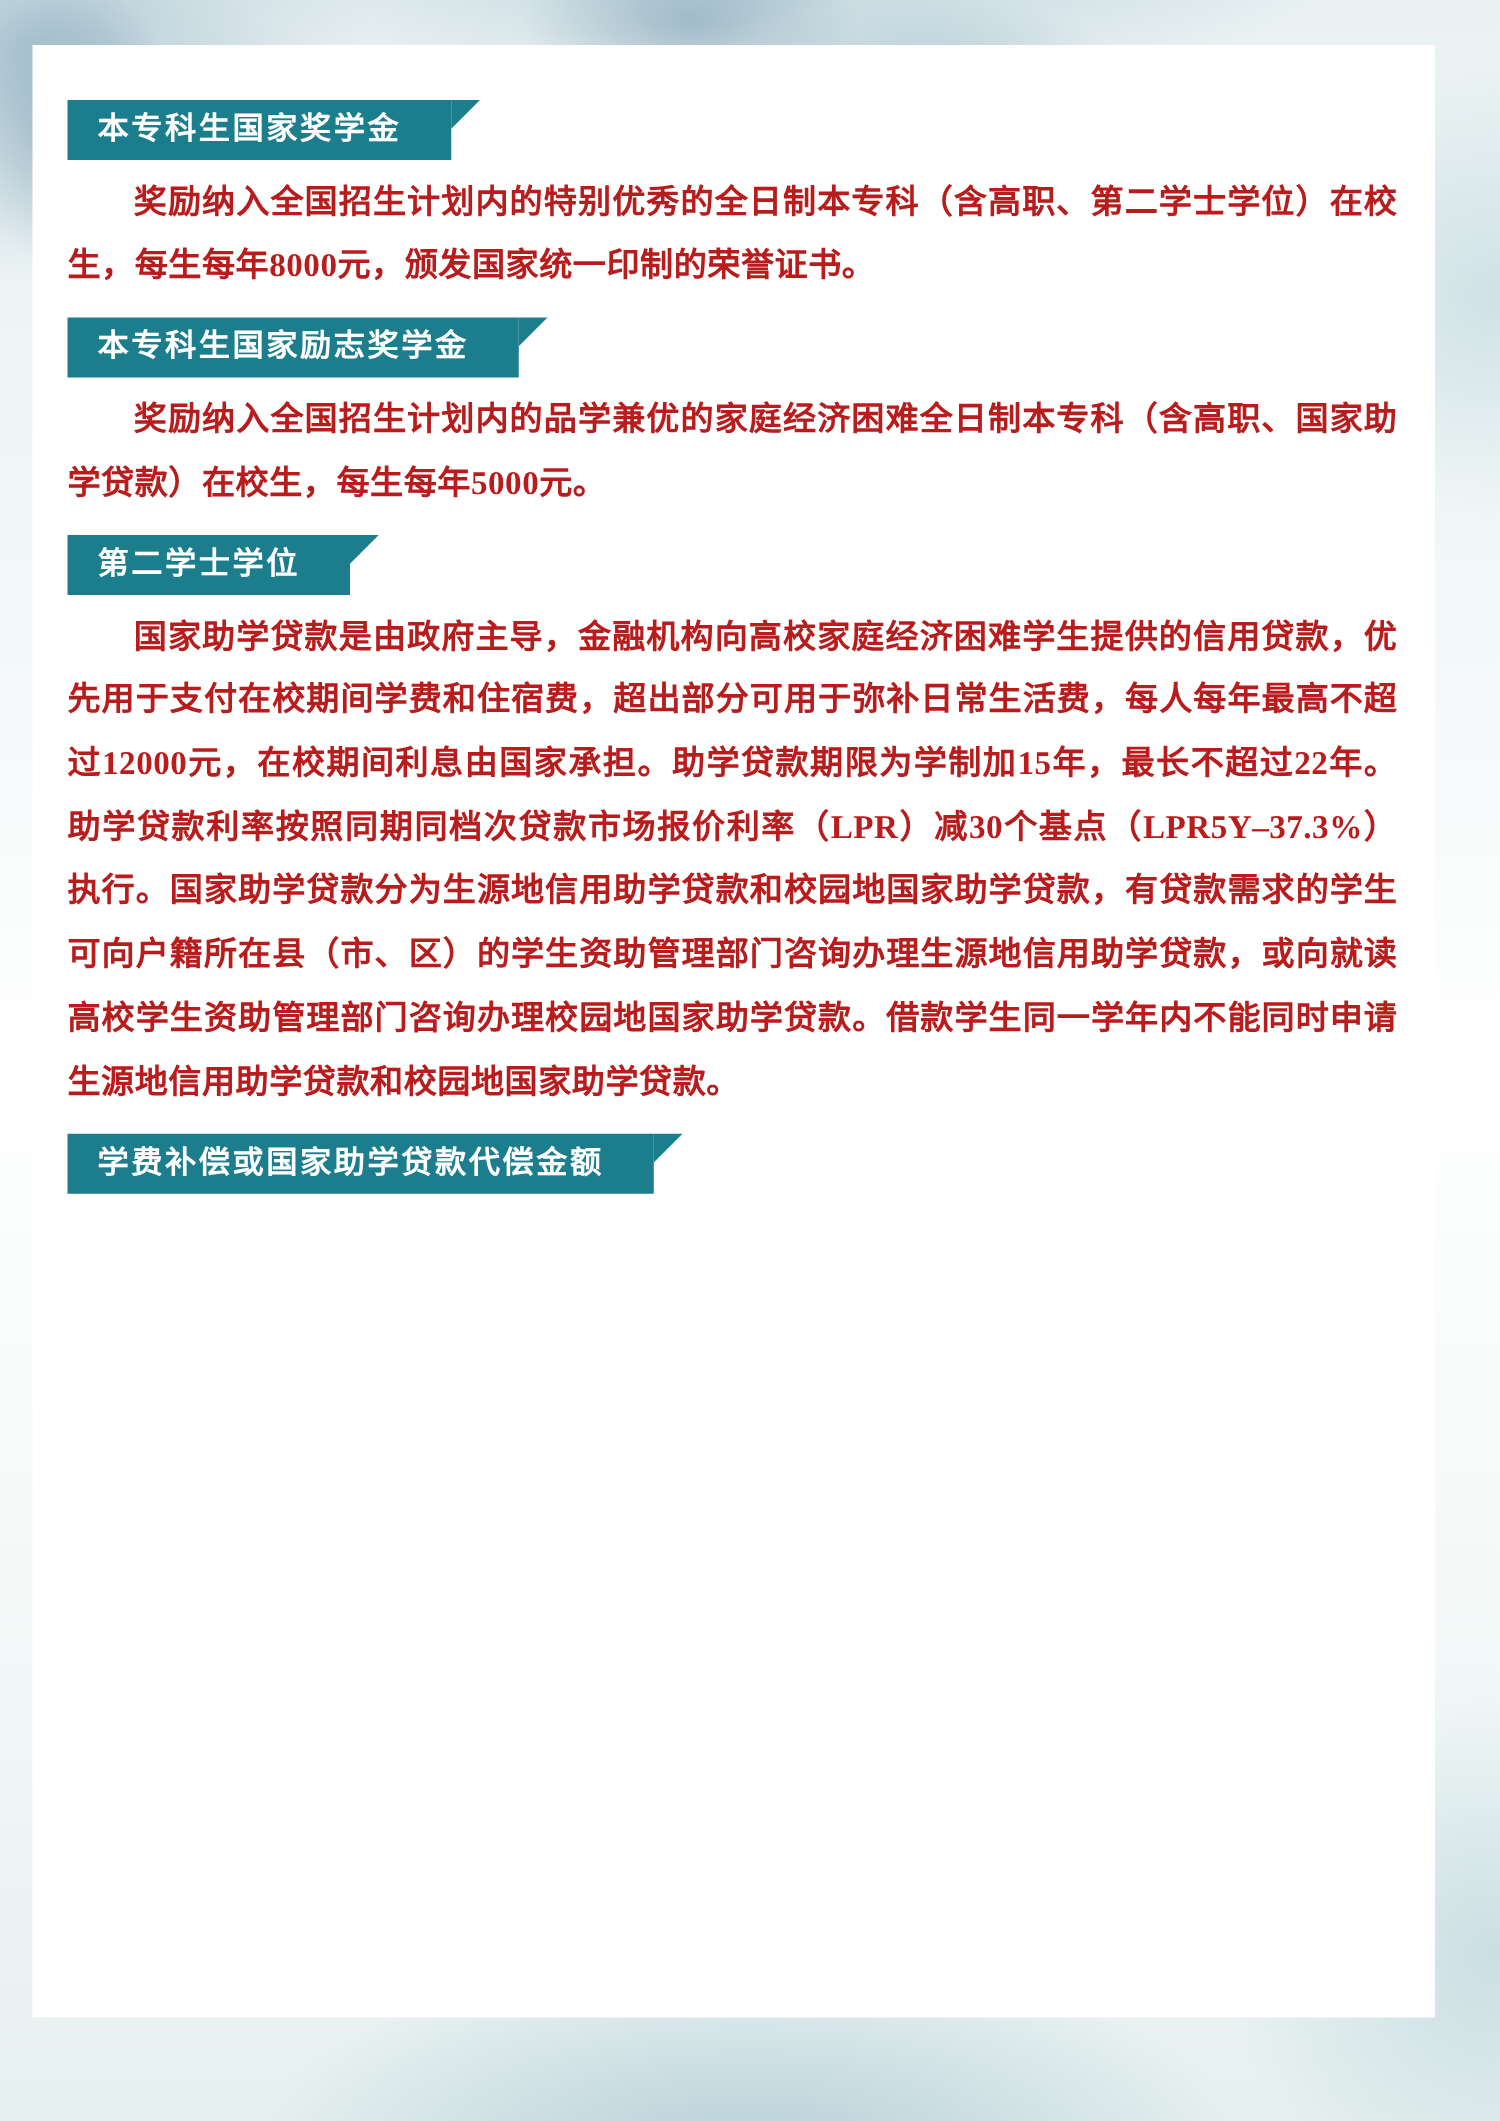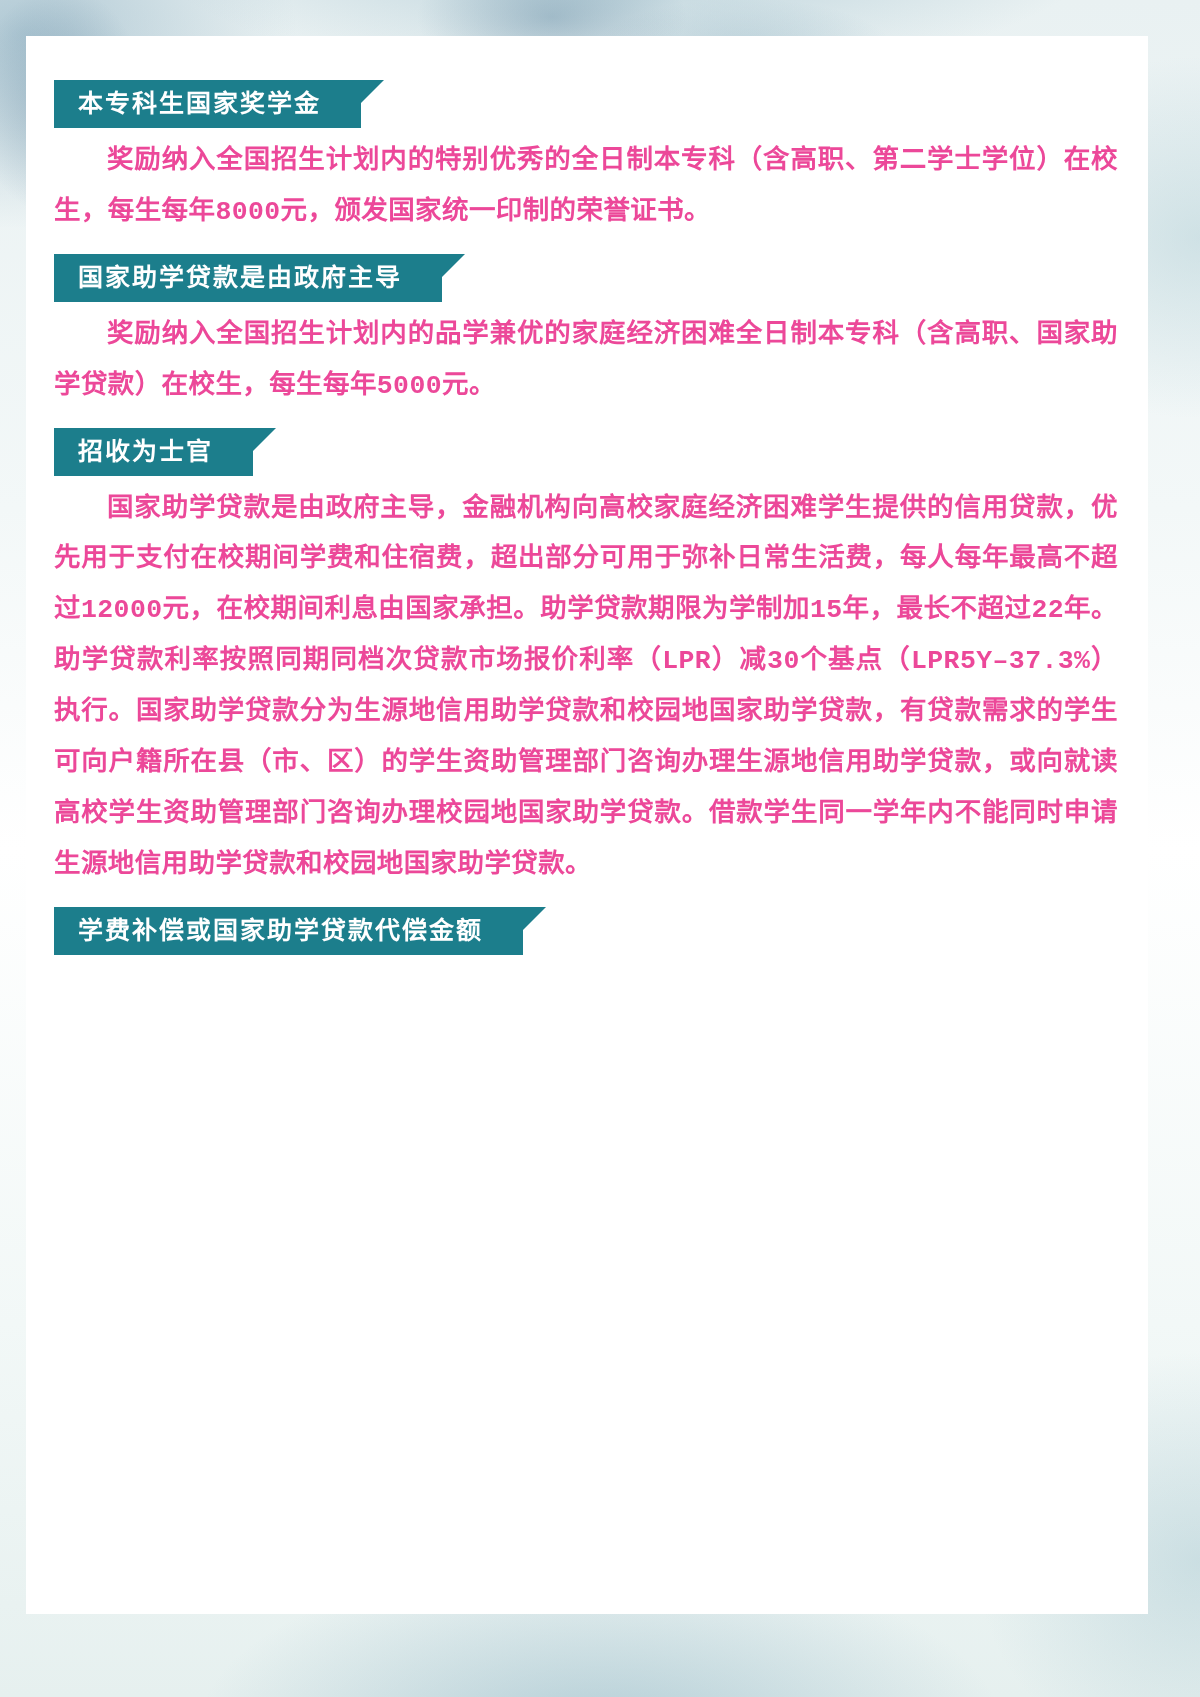--- a/index.html
+++ b/index.html
@@ -79,25 +79,25 @@
     right: -23px;
     top: 0;
     width: 0;
     height: 0;
     border-top: 23px solid #1c7e8c;
     border-bottom: 23px solid transparent;
     border-right: 23px solid transparent;
   }
 
   .para {
-    font-family: Liberation Mono, monospace;
+    font-family: Liberation Serif, serif;
     font-weight: bold;
     font-size: 26.5px;
     line-height: 1.92;
-    color: #ec4899;
+    color: #b91c1c;
     text-align: justify;
     text-justify: inter-ideograph;
     text-indent: 2em;
     margin: 6px 0 16px 0;
     letter-spacing: 0.4px;
   }
 </style>
 </head>
 <body>
 
@@ -105,27 +105,27 @@
 
 <div class="content-card">
   <div class="content-inner">
 
     <div class="section">
       <div class="ribbon">本专科生国家奖学金</div>
       <p class="para">奖励纳入全国招生计划内的特别优秀的全日制本专科（含高职、第二学士学位）在校生，每生每年8000元，颁发国家统一印制的荣誉证书。</p>
     </div>
 
     <div class="section">
-      <div class="ribbon">国家助学贷款是由政府主导</div>
+      <div class="ribbon">本专科生国家励志奖学金</div>
       <p class="para">奖励纳入全国招生计划内的品学兼优的家庭经济困难全日制本专科（含高职、国家助学贷款）在校生，每生每年5000元。</p>
     </div>
 
 
     <div class="section">
-      <div class="ribbon">招收为士官</div>
+      <div class="ribbon">第二学士学位</div>
       <p class="para">国家助学贷款是由政府主导，金融机构向高校家庭经济困难学生提供的信用贷款，优先用于支付在校期间学费和住宿费，超出部分可用于弥补日常生活费，每人每年最高不超过12000元，在校期间利息由国家承担。助学贷款期限为学制加15年，最长不超过22年。助学贷款利率按照同期同档次贷款市场报价利率（LPR）减30个基点（LPR5Y–37.3%）执行。国家助学贷款分为生源地信用助学贷款和校园地国家助学贷款，有贷款需求的学生可向户籍所在县（市、区）的学生资助管理部门咨询办理生源地信用助学贷款，或向就读高校学生资助管理部门咨询办理校园地国家助学贷款。借款学生同一学年内不能同时申请生源地信用助学贷款和校园地国家助学贷款。</p>
     </div>
 
     <div class="section">
       <div class="ribbon">学费补偿或国家助学贷款代偿金额</div>
     </div>
 
   </div>
 </div>
 

